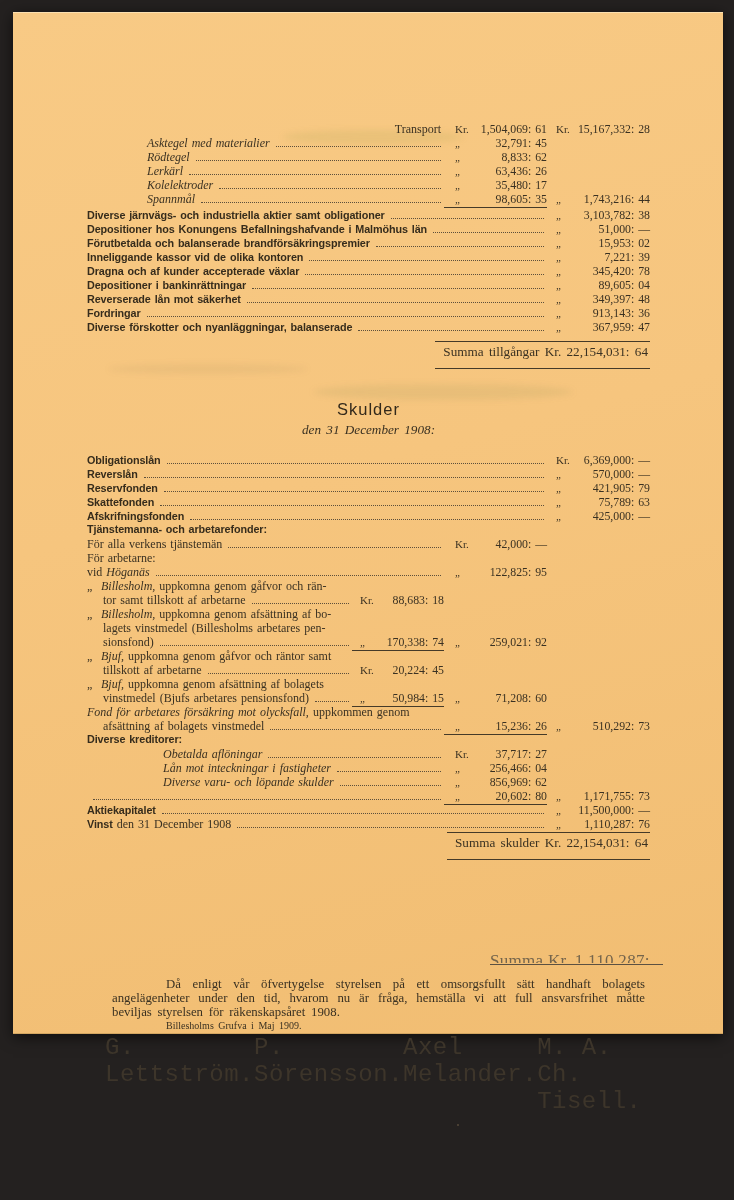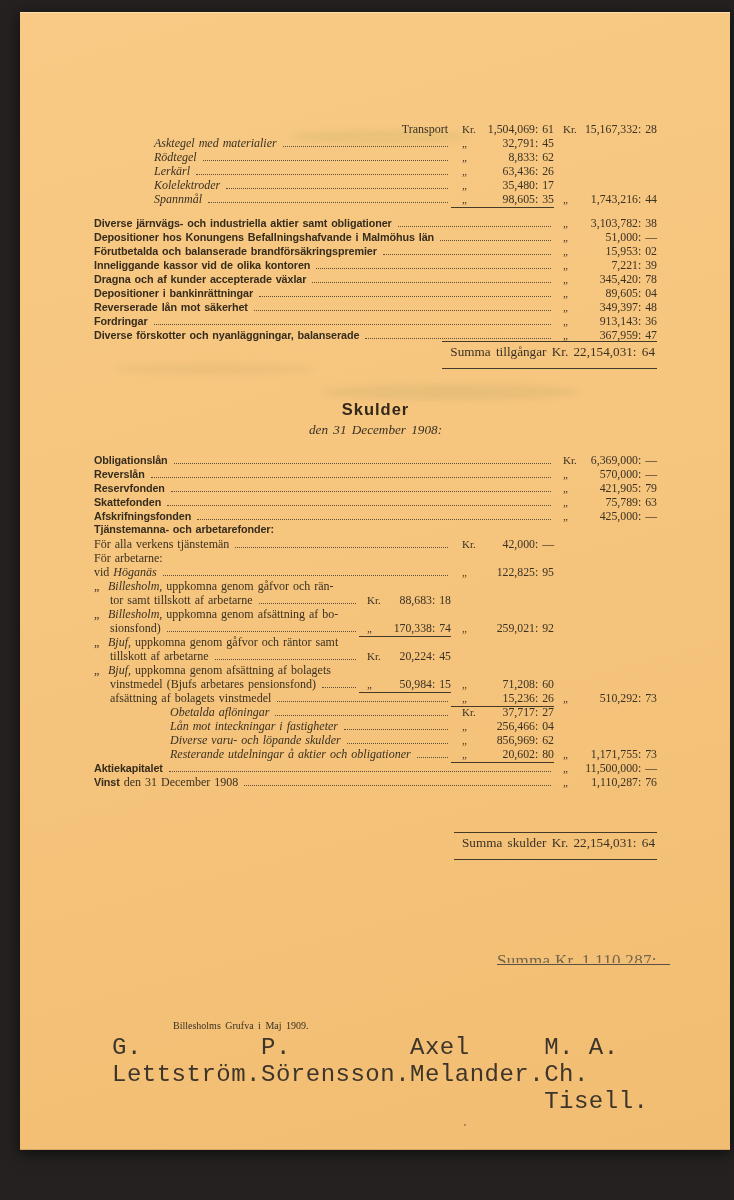--- a/index.html
+++ b/index.html
@@ -1,18 +1,18 @@
 <!DOCTYPE html>
 <html><head>
 <meta charset="utf-8">
 <style>
   html,body{margin:0;padding:0}
   body{width:734px;height:1200px;position:relative;overflow:hidden;
        background:#242120;font-family:"Liberation Serif",serif;color:#3a3122}
-  .paper{position:absolute;left:20px;top:12px;width:710px;height:1138px;
+  .paper{position:absolute;left:13px;top:12px;width:710px;height:1022px;
        background:linear-gradient(165deg,#f8ca85 0%,#f6c57e 45%,#f1bd72 100%);
        box-shadow:0 1px 0 rgba(255,243,214,.55) inset,0 -1px 0 rgba(120,90,40,.25) inset,0 3px 14px rgba(0,0,0,.6)}
   .sec{position:absolute;left:74px;width:563px}
   .row{display:flex;align-items:baseline;height:14px;font-size:12px;white-space:nowrap;word-spacing:1px}
   .lbl{flex:0 0 auto}
   .it{font-style:italic}
   .bd{font-family:"Liberation Sans",sans-serif;font-weight:bold;font-size:10.8px;letter-spacing:-0.1px;color:#362c1c}
   .ind-a{padding-left:60px}
   .ind-b{padding-left:76px}
   .hang{padding-left:16px}
@@ -21,30 +21,30 @@
   .ml4{margin-left:4px}
   .ld{flex:1 1 6px;min-width:6px;border-bottom:1px dotted #5d4f3b;margin:0 3px 3px 6px;height:9px}
   .sp{flex:1 1 6px}
   .cell{flex:0 0 auto;display:flex;justify-content:space-between;align-items:baseline}
   .cA{width:92px}.cB{width:103px}.cC{width:103px}
   .mk{font-size:11px;padding-left:8px}
   .cB > .mk{padding-left:11px}
   .cC > .mk{padding-left:9px}
   .amt{flex:1;text-align:right;font-size:11.8px}
   .u{border-bottom:1.2px solid #453a28}
-  .gap2{margin-top:10px}
+  .gap2{margin-top:2px}
   #sec-assets{top:110px}
   #sec-skulder{top:441px}
   .summa-wrap{position:absolute;left:74px;width:563px;text-align:right}
   #summa-assets{top:329px}
   #summa-skulder{top:820px}
   .summa{display:inline-block;border-top:1.3px solid #453a28;border-bottom:1.3px solid #453a28;
          padding:2px 2px 8px 8px;font-size:13.2px;word-spacing:2px;white-space:nowrap}
   #sk-head{position:absolute;left:74px;top:388px;width:563px;text-align:center}
-  .sk-title{font-family:"Liberation Sans",sans-serif;font-weight:bold;font-size:16.5px;letter-spacing:1px;color:#33291b}
+  .sk-title{font-family:"Liberation Sans",sans-serif;font-weight:normal;font-size:16.5px;letter-spacing:1px;color:#33291b}
   .sk-sub{font-style:italic;font-size:13.2px;margin-top:3px;word-spacing:2px}
   .ghost{position:absolute;left:477px;top:942px;width:173px;color:#75654c}
   .ghost .clip{height:9px;overflow:hidden;font-size:17px;line-height:13px;letter-spacing:.3px;filter:blur(.4px)}
   .ghost .rule{border-top:1.4px solid #5c5142;margin-top:1px}
   .para{position:absolute;left:99px;top:965px;width:533px;font-size:12.8px;line-height:14.2px;
         text-align:justify;text-indent:54px;word-spacing:2.5px}
   .dateline{position:absolute;left:153px;top:1008px;font-size:10px;word-spacing:2px}
   .sigs{position:absolute;left:92px;top:1022px;width:547px;display:flex;justify-content:space-between;
         font-family:Liberation Mono, monospace;font-size:24px;color:#3d352a;letter-spacing:.5px}
   .smudge{position:absolute;filter:blur(3px);border-radius:50%}
@@ -291,20 +291,23 @@
       <span class="cell cB"></span>
       <span class="cell cC"></span>
     </div>
 
     <div class="row">
       <span class="dit">„</span>
       <span class="lbl it">Billesholm,</span>
       <span class="lbl ml4">uppkomna genom afsättning af bo-</span>
     </div>
     <div class="row">
+      <span class="lbl hang">lagets vinstmedel (Billesholms arbetares pen-</span>
+    </div>
+    <div class="row">
       <span class="lbl hang">sionsfond)</span>
       <span class="ld"></span>
       <span class="cell cA u">
           <span class="mk">„</span>
           <span class="amt">170,338: 74</span>
         </span>
       <span class="cell cB">
           <span class="mk">„</span>
           <span class="amt">259,021: 92</span>
         </span>
@@ -340,33 +343,40 @@
           <span class="amt">50,984: 15</span>
         </span>
       <span class="cell cB">
           <span class="mk">„</span>
           <span class="amt">71,208: 60</span>
         </span>
       <span class="cell cC"></span>
     </div>
 
     <div class="row">
+      <span class="lbl it">Fond för arbetares försäkring mot olycksfall,</span>
+      <span class="lbl ml4">uppkommen genom</span>
+    </div>
+    <div class="row">
       <span class="lbl hang">afsättning af bolagets vinstmedel</span>
       <span class="ld"></span>
       <span class="cell cB u">
           <span class="mk">„</span>
           <span class="amt">15,236: 26</span>
         </span>
       <span class="cell cC">
           <span class="mk">„</span>
           <span class="amt">510,292: 73</span>
         </span>
     </div>
 
     <div class="row">
+      <span class="lbl bd">Diverse kreditorer:</span>
+    </div>
+    <div class="row">
       <span class="lbl it ind-b">Obetalda aflöningar</span>
       <span class="ld"></span>
       <span class="cell cB">
           <span class="mk">Kr.</span>
           <span class="amt">37,717: 27</span>
         </span>
       <span class="cell cC"></span>
     </div>
     <div class="row">
       <span class="lbl it ind-b">Lån mot inteckningar i fastigheter</span>
@@ -380,21 +390,20 @@
     <div class="row">
       <span class="lbl it ind-b">Diverse varu- och löpande skulder</span>
       <span class="ld"></span>
       <span class="cell cB">
           <span class="mk">„</span>
           <span class="amt">856,969: 62</span>
         </span>
       <span class="cell cC"></span>
     </div>
     <div class="row">
-      <span class="lbl it ind-b">Resterande utdelningar å aktier och obligationer</span>
       <span class="ld"></span>
       <span class="cell cB u">
           <span class="mk">„</span>
           <span class="amt">20,602: 80</span>
         </span>
       <span class="cell cC">
           <span class="mk">„</span>
           <span class="amt">1,171,755: 73</span>
         </span>
     </div>
@@ -420,20 +429,21 @@
 
   <div class="summa-wrap" id="summa-skulder">
     <span class="summa">Summa skulder Kr. 22,154,031: 64</span>
   </div>
 
   <div class="ghost">
     <div class="clip">Summa Kr. 1,110,287: 76</div>
     <div class="rule"></div>
   </div>
 
+  <div class="para">Då enligt vår öfvertygelse styrelsen på ett omsorgsfullt sätt handhaft bolagets angelägenheter under den tid, hvarom nu är fråga, hemställa vi att full ansvarsfrihet måtte beviljas styrelsen för räkenskapsåret 1908.</div>
   <div class="dateline">Billesholms Grufva i Maj 1909.</div>
 
   <div class="sigs">
     <span>G. Lettström.</span>
     <span>P. Sörensson.</span>
     <span>Axel Melander.</span>
     <span>M. A. Ch. Tisell.</span>
   </div>
 </div>
 

